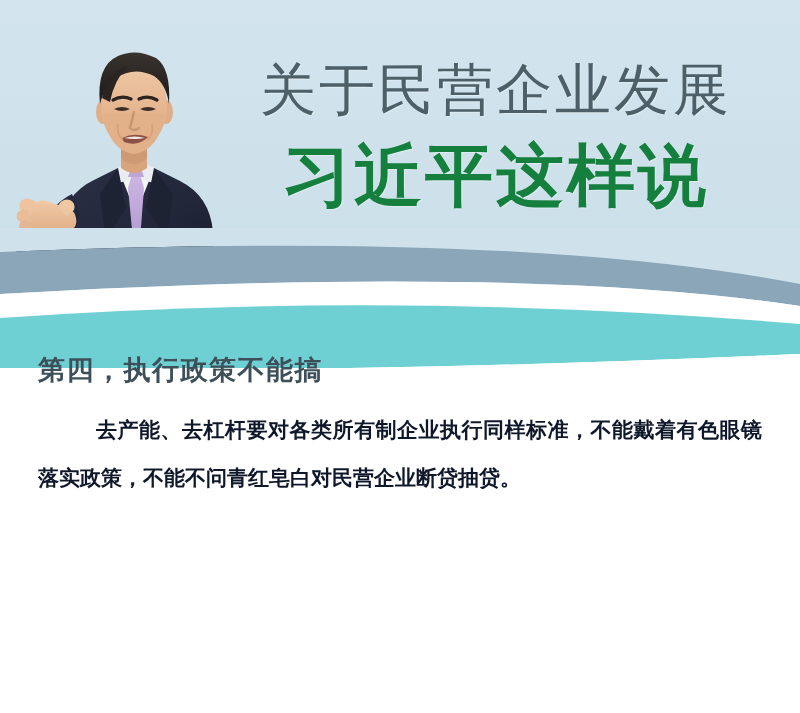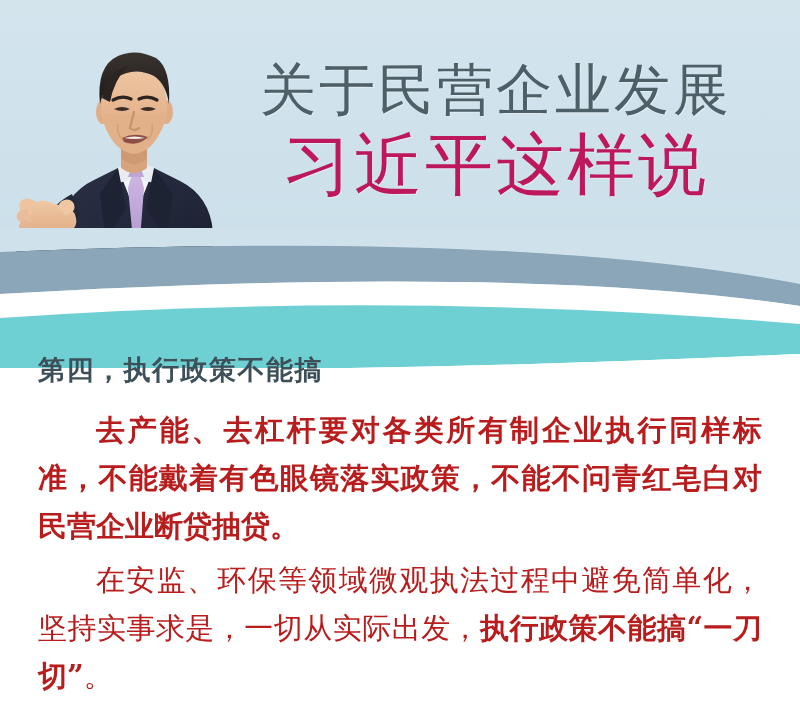--- a/index.html
+++ b/index.html
@@ -59,24 +59,24 @@
     letter-spacing: 3px;
     color: #4d5f67;
     font-weight: 400;
     white-space: nowrap;
     text-shadow: 1px 1px 0 rgba(255,255,255,0.35);
   }
   .title-line2 {
     font-size: 68px;
     line-height: 78px;
     letter-spacing: 3px;
-    color: #be185d;
-    font-weight: 400;
+    color: #15803d;
+    font-weight: 700;
     white-space: nowrap;
-    margin-top: 4px;
+    margin-top: 14px;
     text-shadow: 1px 1px 0 rgba(255,255,255,0.35);
   }
 
   
   .waves {
     position: absolute;
     left: 0; top: 228px;
     width: 800px;
     height: 140px;
     z-index: 5;
@@ -95,23 +95,23 @@
   }
   .section-heading {
     font-size: 27px;
     font-weight: bold;
     color: #3d4f58;
     letter-spacing: 1.5px;
     line-height: 36px;
     margin: 0 0 18px 0;
   }
   .para {
-    font-size: 29px;
+    font-size: 21px;
     line-height: 48px;
-    color: #b91c1c;
+    color: #0f172a;
     text-indent: 58px;
     margin: 0 0 6px 0;
     text-align: justify;
     text-justify: inter-character;
   }
   .para.bold { font-weight: bold; }
   .para .b { font-weight: bold; }
   .para .r { font-weight: normal; }
 </style>
 </head>
@@ -234,18 +234,15 @@
       <path d="M0,140 Q360,146 800,126 L800,140 Z" fill="#ffffff"></path>
     </svg>
   </div>
 
   <div class="content">
 
     <h2 class="section-heading">第四，执行政策不能搞</h2>
 
     <p class="para bold">去产能、去杠杆要对各类所有制企业执行同样标准，不能戴着有色眼镜落实政策，不能不问青红皂白对民营企业断贷抽贷。</p>
 
-    <p class="para">
-      <span class="r">在安监、环保等领域微观执法过程中避免简单化，坚持实事求是，一切从实际出发，</span><span class="b">执行政策不能搞“一刀切”</span><span class="r">。</span>
-    </p>
   </div>
 
 </div>
 
 </body></html>

